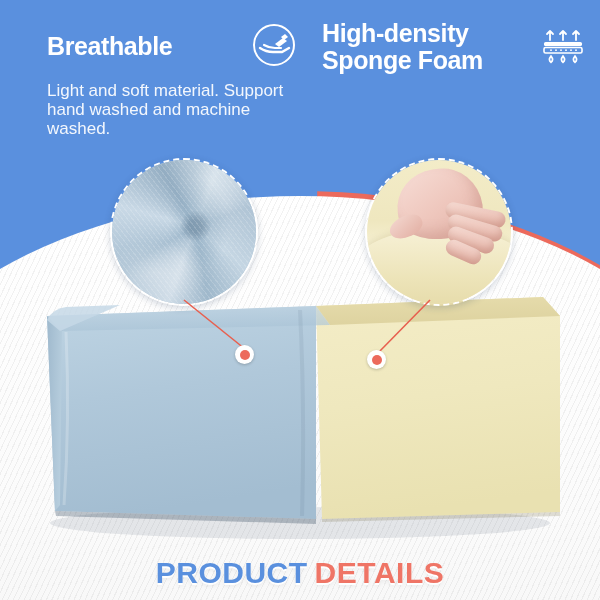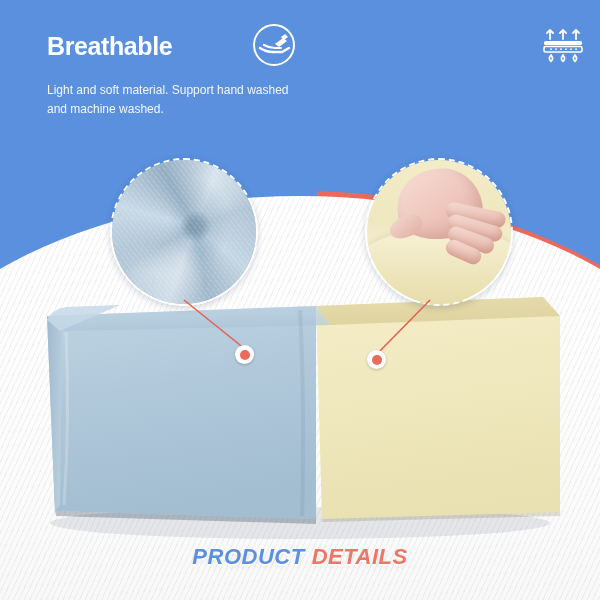--- a/index.html
+++ b/index.html
@@ -40,21 +40,21 @@
   .hdr.left{left:47px;width:250px;}
   .hdr.right{left:322px;width:265px;}
   .hdr h2{
     margin:0;
     font-size:25px;line-height:27px;
     font-weight:bold;letter-spacing:-0.4px;
     color:#ffffff;
   }
   .hdr p{
     margin:9px 0 0 0;
-    font-size:12px;line-height:19px;
+    font-size:17px;line-height:19px;
     color:#f3f7fd;font-weight:400;
   }
   .hdr-row{display:flex;align-items:center;justify-content:space-between;}
   .hdr-icon{flex:0 0 auto;margin-top:2px;}
 
   
   .inset{
     position:absolute;
     border-radius:50%;
     overflow:hidden;
@@ -124,24 +124,24 @@
   .dot{
     position:absolute;width:19px;height:19px;border-radius:50%;
     background:#ffffff;
     box-shadow:0 1px 3px rgba(0,0,0,0.22);
     display:flex;align-items:center;justify-content:center;
   }
   .dot i{display:block;width:10px;height:10px;border-radius:50%;background:#ec6a5c;}
 
   
   .banner{
-    position:absolute;left:0;bottom:24px;width:600px;
+    position:absolute;left:0;bottom:8px;width:600px;
     text-align:center;
-    font-size:22px;line-height:38px;
-    font-weight:bold;font-style:italic;
+    font-size:30px;line-height:38px;
+    font-weight:bold;
     letter-spacing:0.5px;
   }
   .banner span{ text-shadow:0 2px 0 rgba(255,255,255,0.95), 0 3px 4px rgba(0,0,0,0.07); }
   .banner .w1{color:#5a90de;}
   .banner .w2{color:#ef7566;margin-left:7px;}
 </style>
 </head>
 <body>
 
 <div id="stage">
@@ -240,21 +240,22 @@
           <path d="M30 15 l4 -3 l3 3 l-4 3 z" fill="#ffffff"></path>
         </svg>
       </span>
     </div>
     <p>Light and soft material. Support hand washed and machine washed.</p>
   </div>
 
   <div class="hdr right">
     <div class="hdr-row">
       <h2>
-        <br>
+        <span>High-density</span><br>
+        <span>Sponge Foam</span>
       </h2>
       <span class="hdr-icon">
         <svg width="48" height="46" viewBox="0 0 48 46">
           <g fill="none" stroke="#ffffff" stroke-width="1.8" stroke-linecap="round" stroke-linejoin="round">
             <path d="M11 17 v-9 M11 8 l-3 3 M11 8 l3 3"></path>
             <path d="M24 17 v-9 M24 8 l-3 3 M24 8 l3 3"></path>
             <path d="M37 17 v-9 M37 8 l-3 3 M37 8 l3 3"></path>
           </g>
           <rect x="5" y="19" width="38" height="4" rx="1.6" fill="#ffffff"></rect>
           <rect x="5" y="24.5" width="38" height="5.5" rx="1.6" fill="none" stroke="#ffffff" stroke-width="1.6"></rect>

